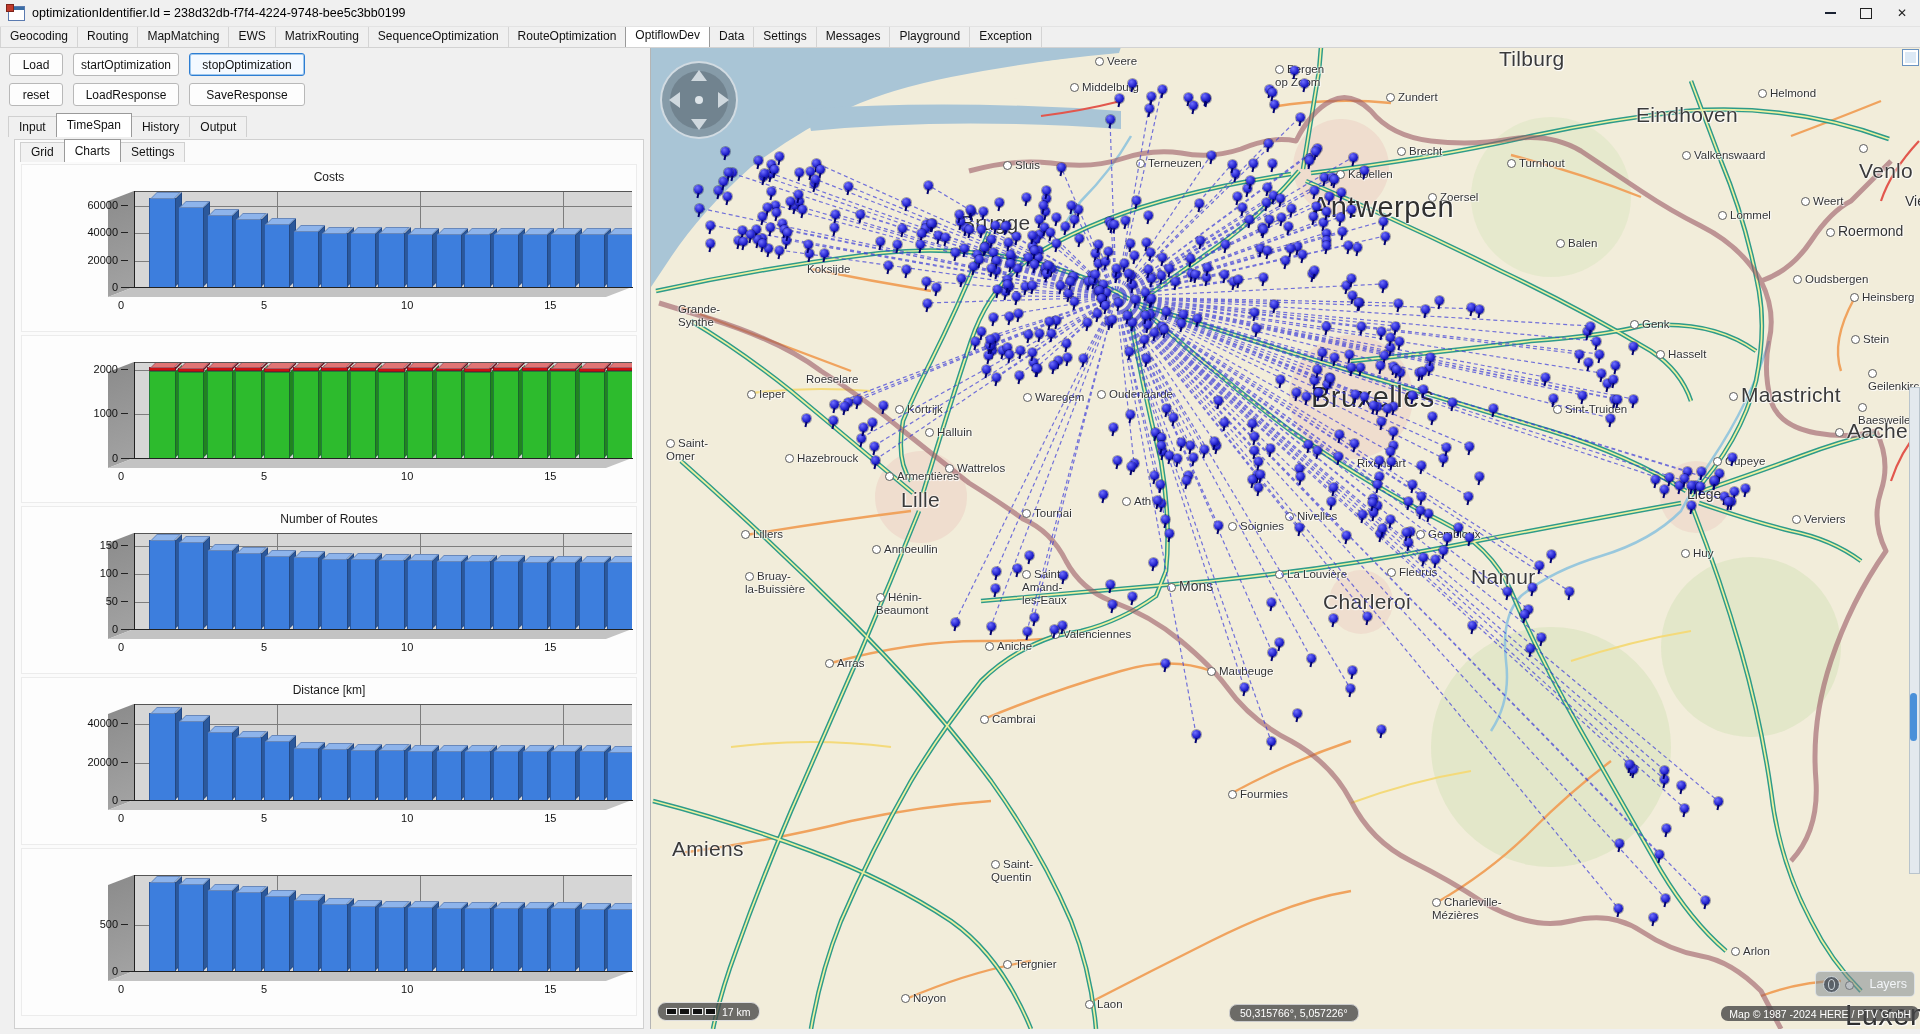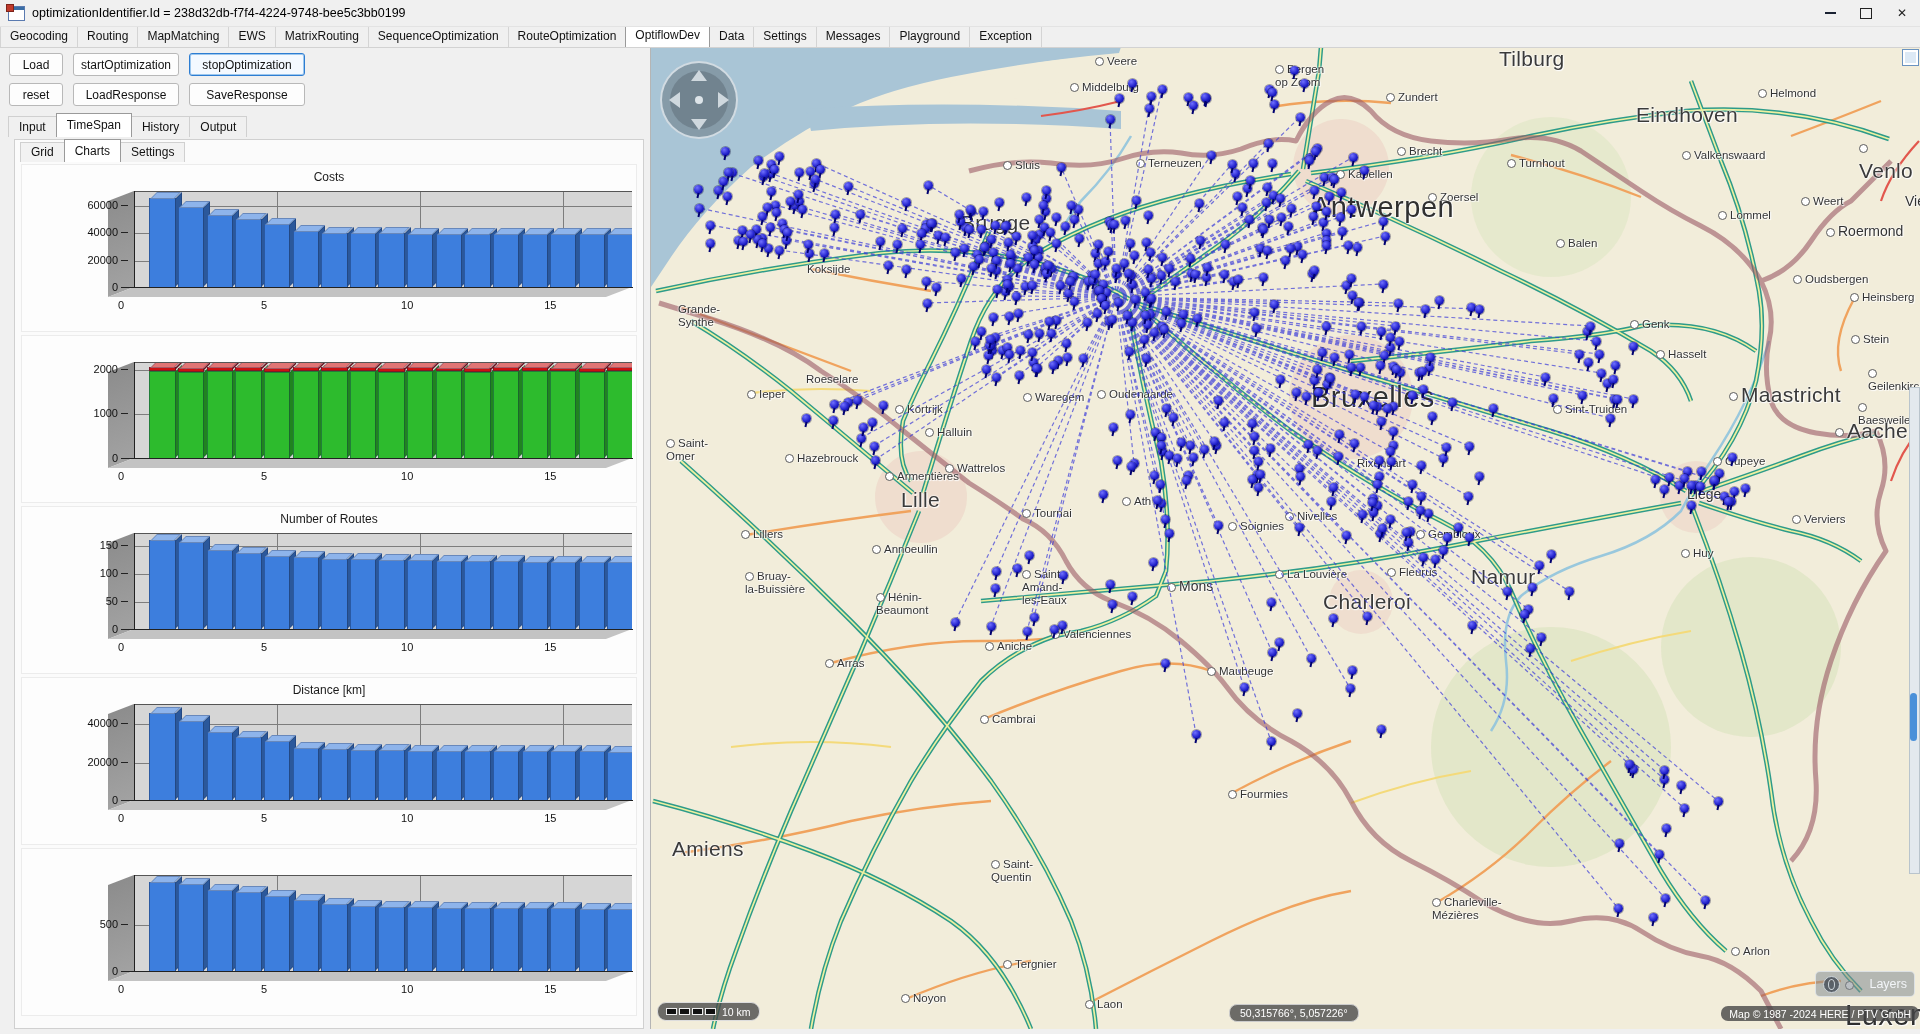--- a/index.html
+++ b/index.html
@@ -1479,21 +1479,21 @@
     <div class="dot"></div>
   </div>
 
   <div class="scale-pill">
     <span class="scale-bar">
         <i></i>
         <i></i>
         <i></i>
         <i></i>
       </span>
-    <span>10 km</span>
+    <span>17 km</span>
   </div>
 
   <div class="coords-pill">50,315766°, 5,057226°</div>
 
   <div class="layers-btn">
     <span class="globe"></span>
     <span>Layers</span>
   </div>
 
   <div class="copyright-pill">Map © 1987 -2024 HERE / PTV GmbH</div>

